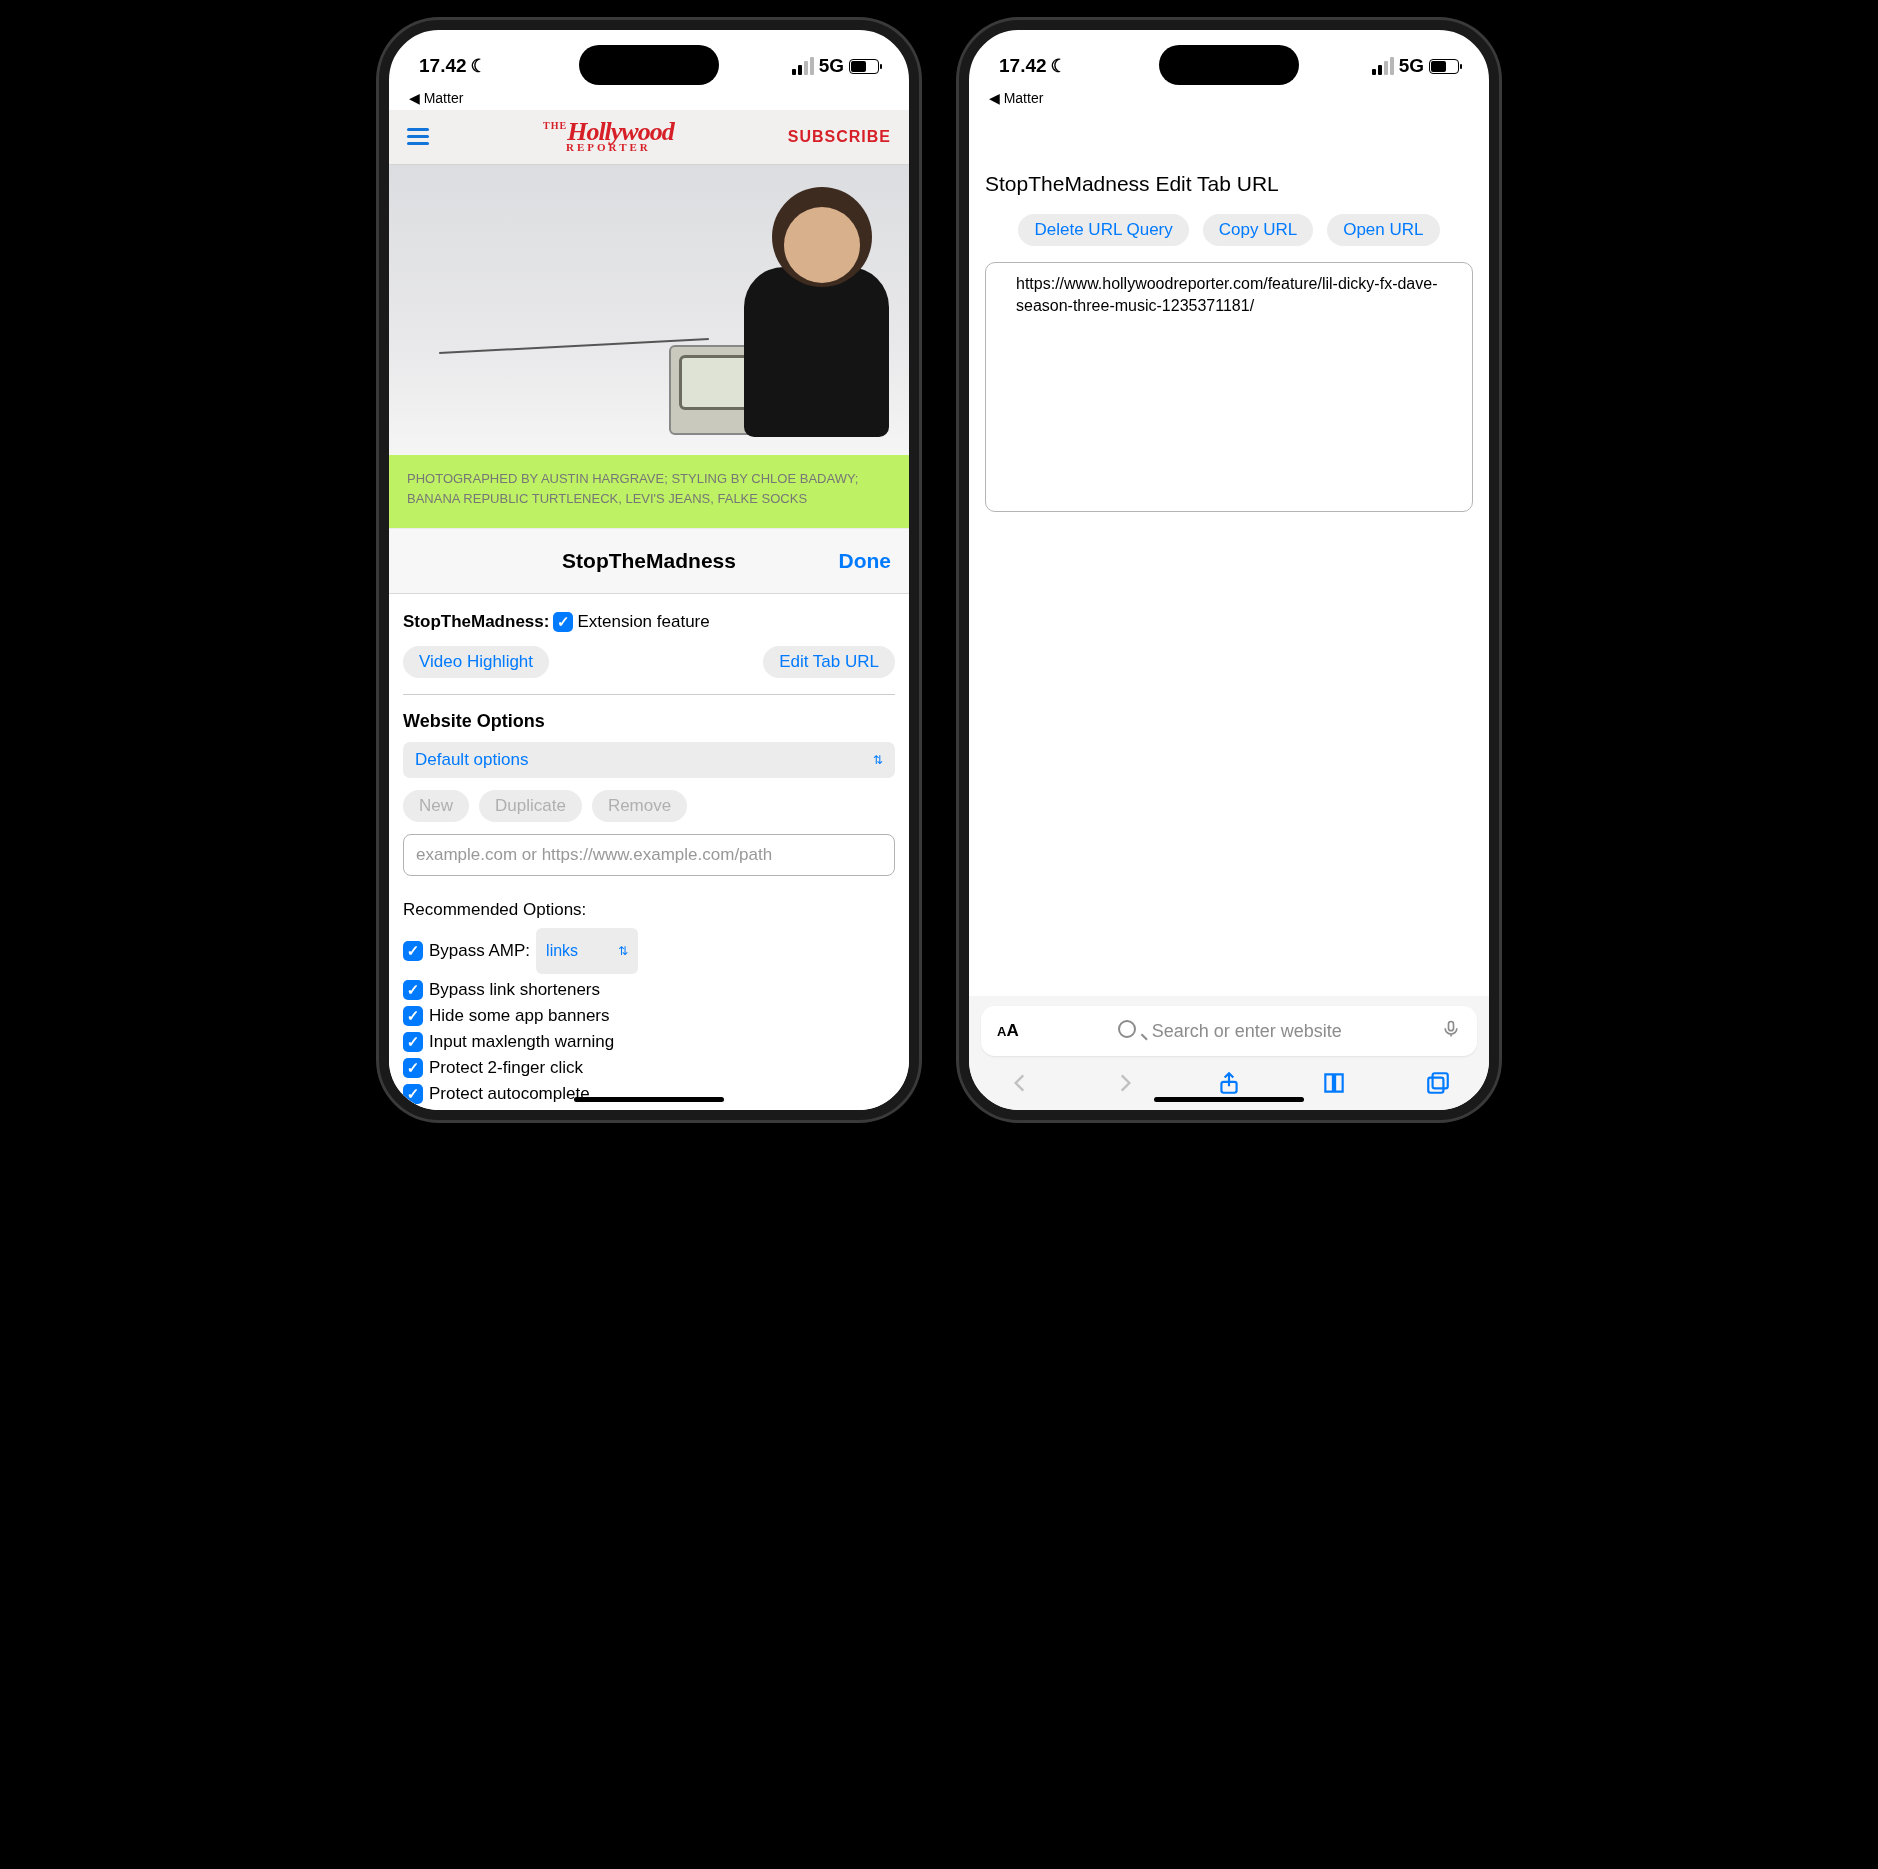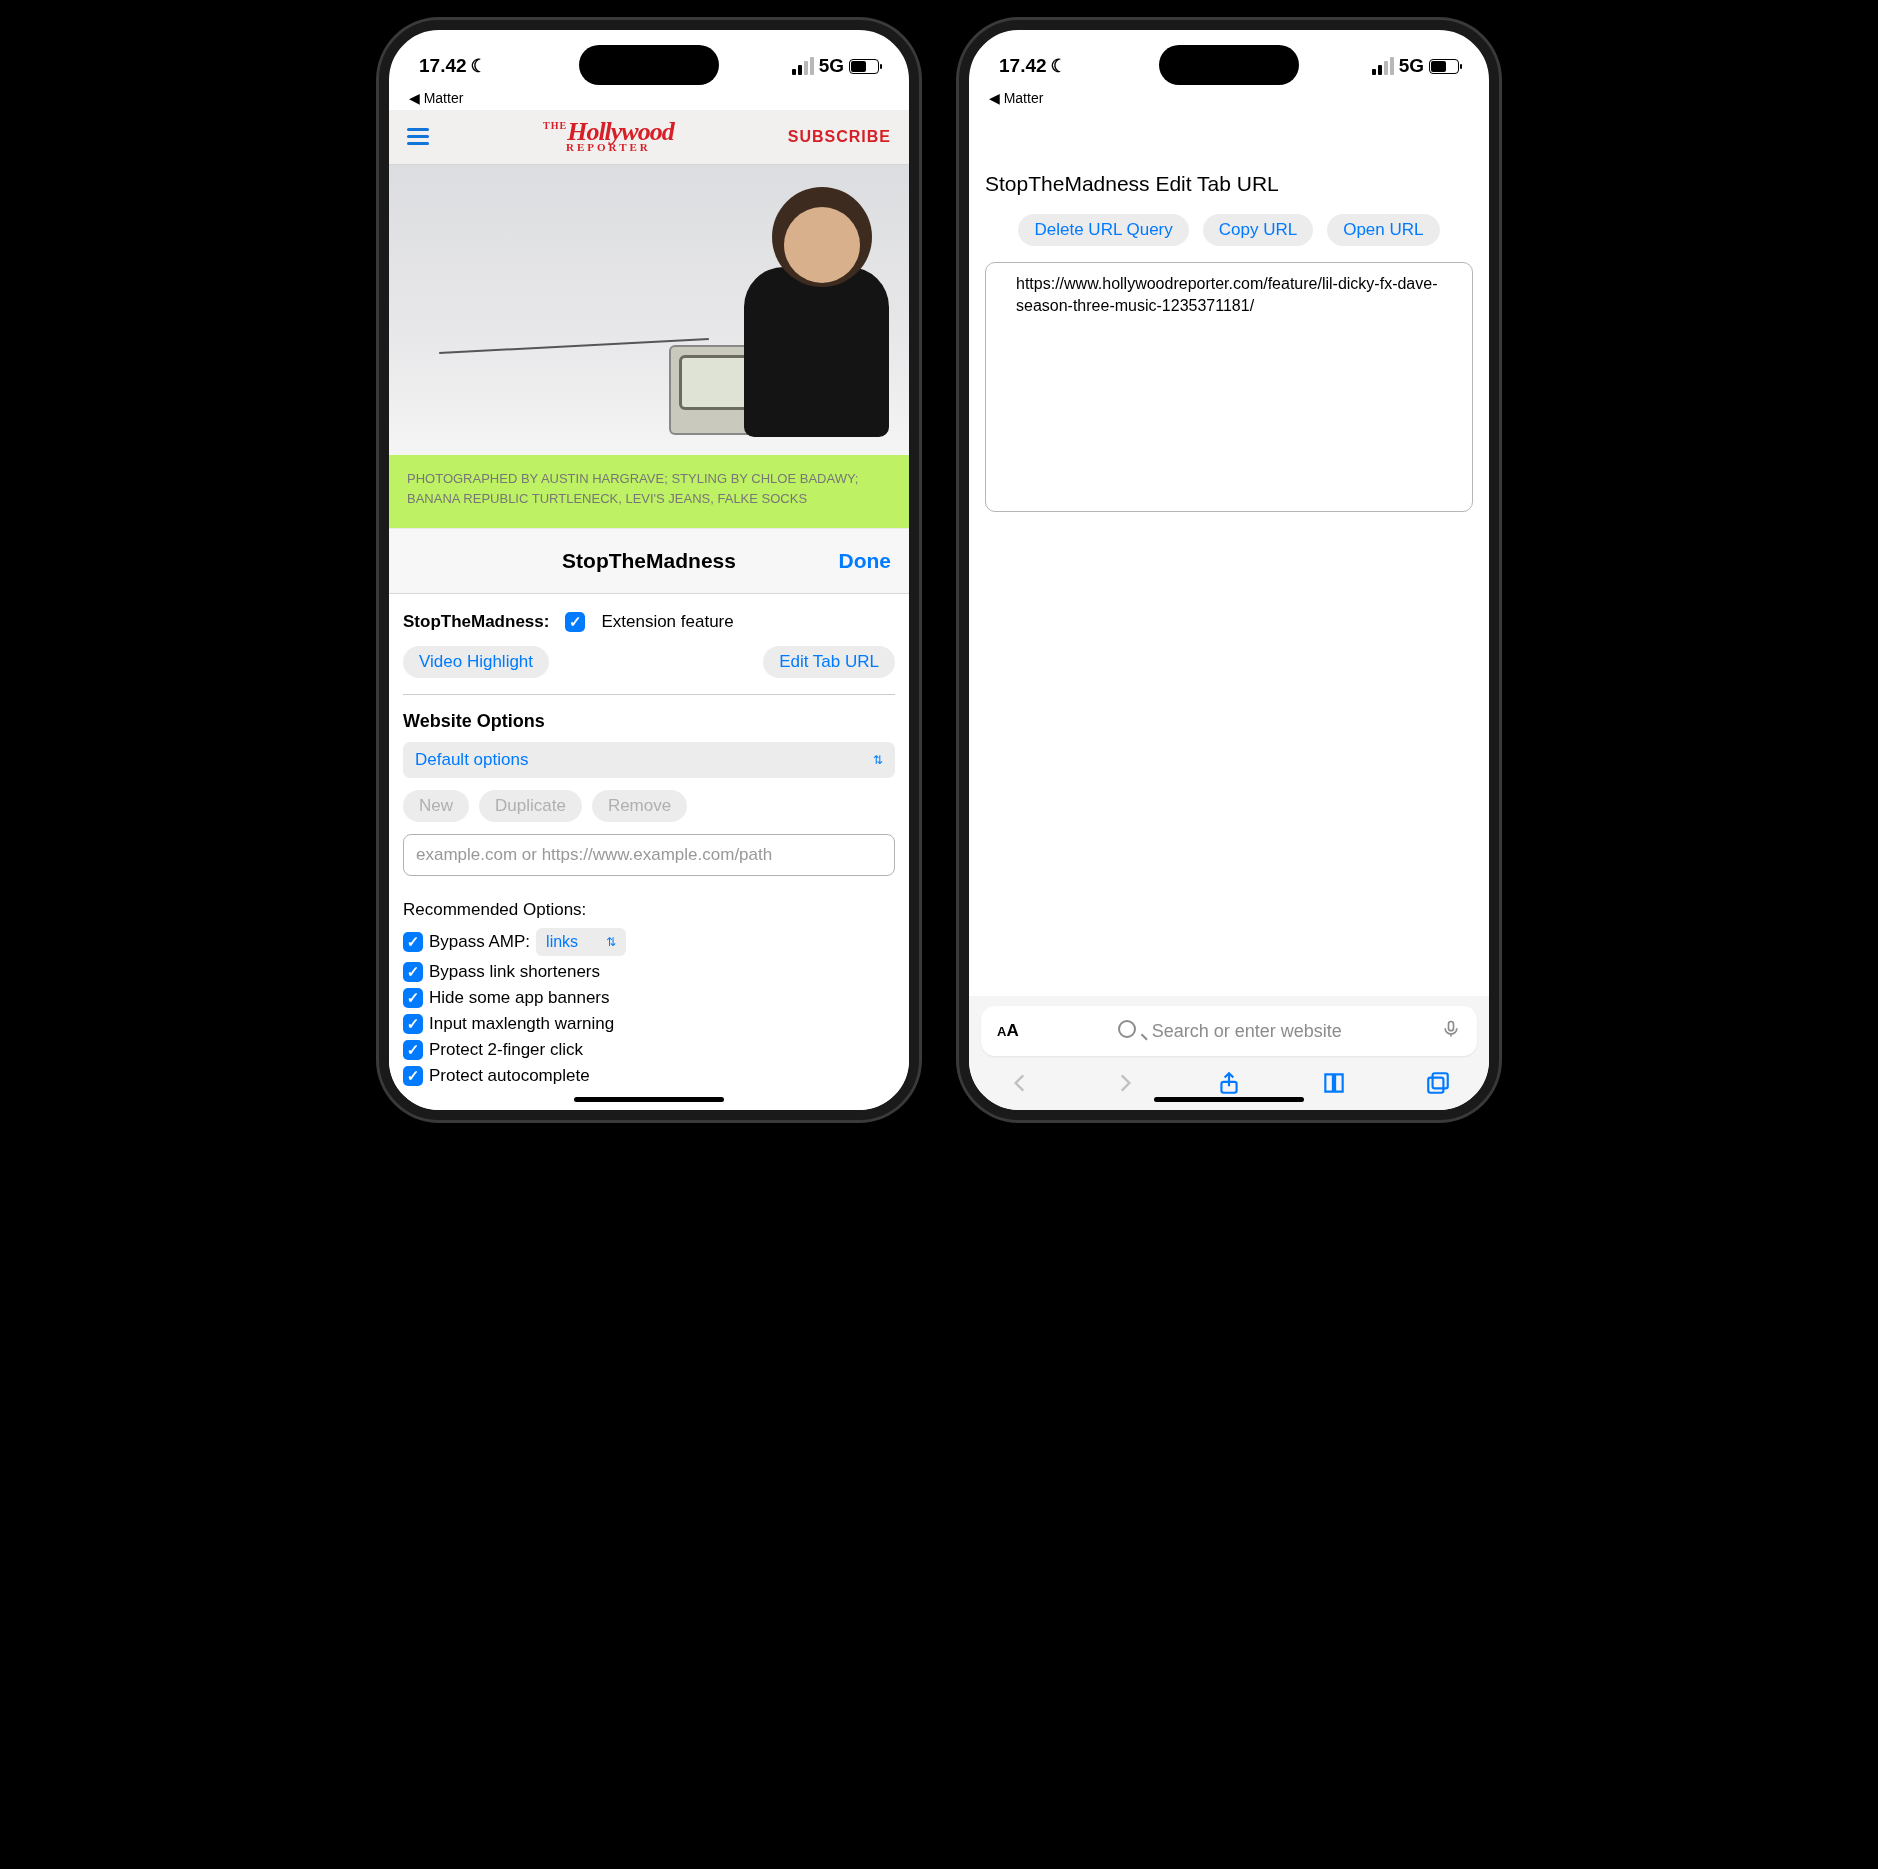--- a/index.html
+++ b/index.html
@@ -113,21 +113,21 @@
   }
   .sheet-header {
     background:#f7f7f7; border-bottom:1px solid #d8d8d8; border-top:1px solid #ebebeb;
     padding:20px 18px; display:flex; align-items:center; justify-content:center;
     position:relative;
   }
   .sheet-header .title { font-size:21px; font-weight:600; color:#000; }
   .sheet-header .done { position:absolute; right:18px; color:#007aff; font-size:21px; font-weight:600; }
   .sheet-body { background:#fff; padding:18px 14px; flex:1; overflow:hidden; font-size:17px; color:#000; }
   .row { margin-bottom:14px; }
-  .ext-row { display:flex; align-items:center; gap:16px; }
+  .ext-row { display:flex; align-items:center; gap:4px; }
   .ext-row b { font-weight:700; }
   .checkbox {
     display:inline-flex; width:20px; height:20px; background:#007aff; border-radius:5px;
     align-items:center; justify-content:center; color:#fff; font-size:15px; font-weight:bold;
     flex-shrink:0;
   }
   .pill-row { display:flex; justify-content:space-between; margin:12px 0 16px;gap:31px; }
   .pill {
     background:#ececec; color:#007aff; padding:6px 16px; border-radius:16px; font-size:17px;
   }
@@ -142,22 +142,22 @@
   .caret { font-size:12px; color:#007aff; }
   .btn-row { display:flex; gap:10px; margin-bottom:12px; }
   .url-input {
     width:100%; border:1px solid #b2b2b2; border-radius:8px; padding:10px 12px;
     font-size:17px; color:#000;
   }
   .url-input::placeholder { color:#999; }
   .rec-title { font-size:17px; margin:24px 0 8px; }
   .opt { display:flex; align-items:center; gap:6px; margin:6px 0; font-size:17px; }
   .inline-select {
-    background:#ececec; border-radius:6px; padding:5px 10px; color:#007aff; font-size:16px;
-    display:inline-flex; align-items:center; gap:28px;
+    background:#ececec; border-radius:6px; padding:14px 10px; color:#007aff; font-size:16px;
+    display:inline-flex; align-items:center; gap:40px;
   }
   .home-indicator {
     position:absolute; bottom:8px; left:50%; transform:translateX(-50%);
     width:150px; height:5px; background:#000; border-radius:3px;
   }
   
   .right-body { flex:1; background:#fff; padding:22px 16px 0; display:flex; flex-direction:column; }
   .edit-title { text-align:left; font-size:21px; font-weight:400; margin-bottom:18px; margin-top:40px;}
   .edit-buttons { display:flex; justify-content:center; gap:14px; margin-bottom:16px; }
   .url-box {

